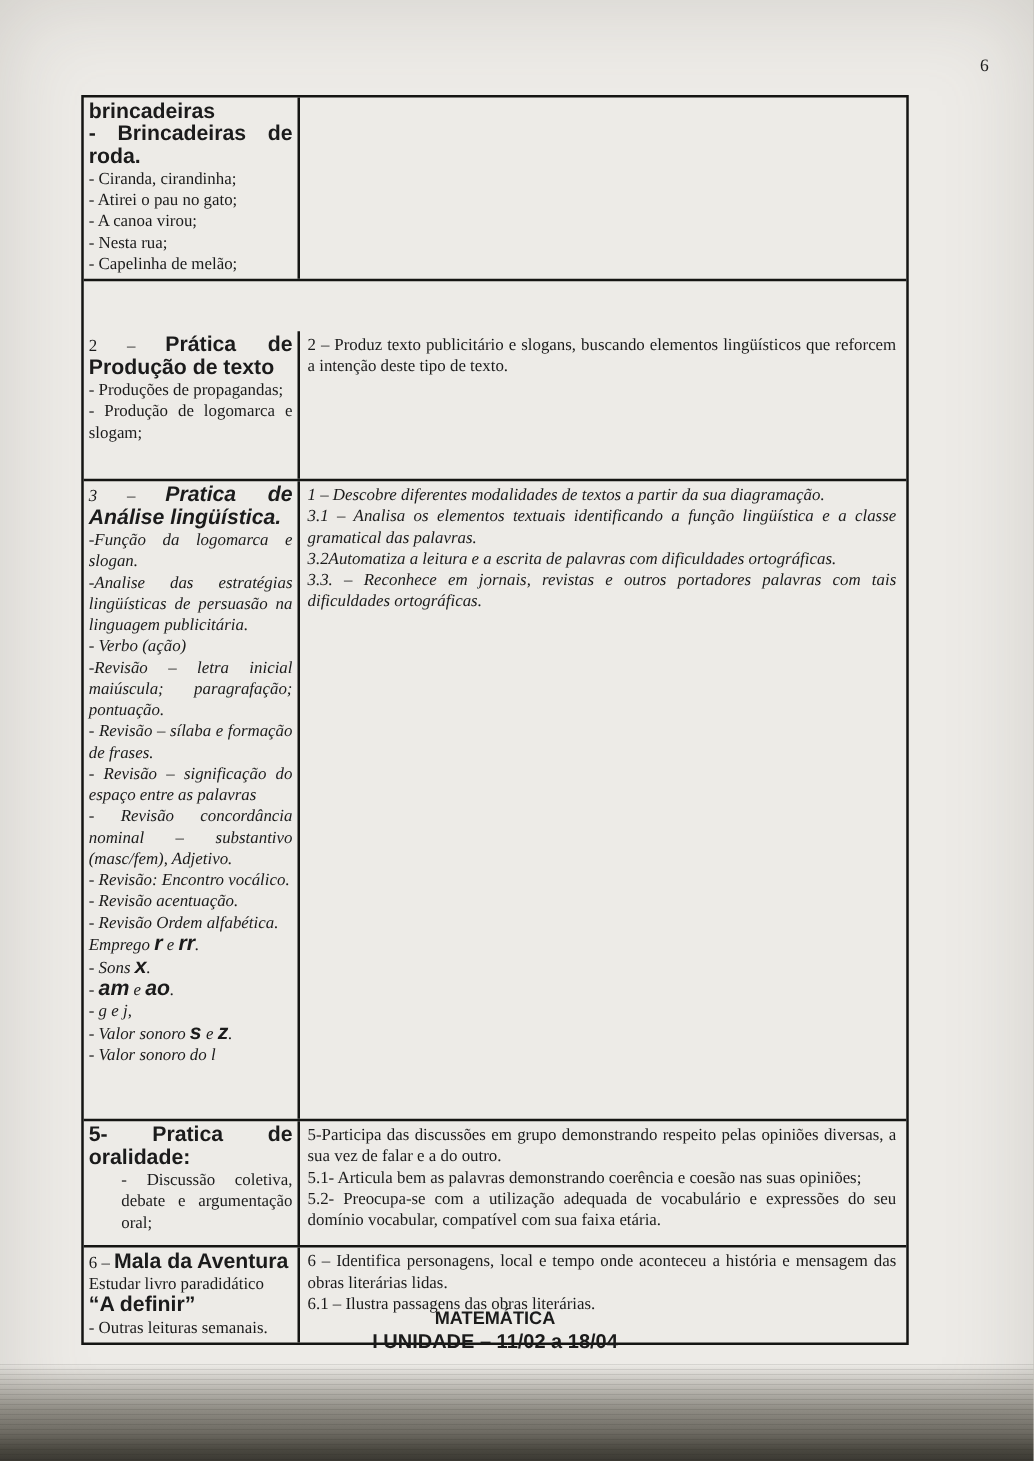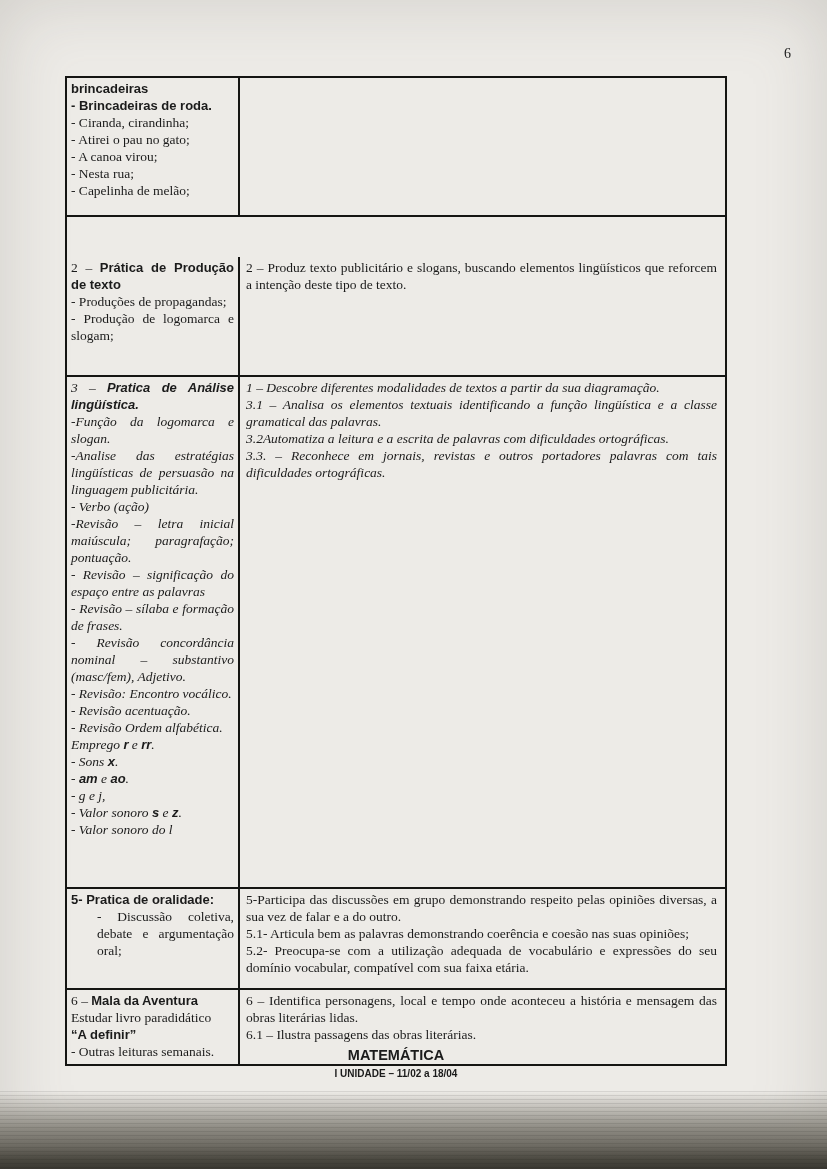--- a/index.html
+++ b/index.html
@@ -53,32 +53,32 @@
   .cell.right{
     flex:1 1 auto;
     padding-left:6px;
     padding-right:8px;
   }
   .par{margin:0;}
   .par.indent{padding-left:26px;}
   .bold-sans{
     font-family:"Liberation Sans", sans-serif;
     font-weight:bold;
-    font-size:13px;
+    font-size:17px;
   }
   .footer{
     position:absolute;
     left:65px;top:1046px;
     width:662px;
     text-align:center;
     font-family:"Liberation Sans", sans-serif;
     font-weight:bold;
   }
   .footer-title{font-size:14.5px;line-height:19px;}
-  .footer-subtitle{font-size:10px;line-height:18px;}
+  .footer-subtitle{font-size:16px;line-height:18px;}
   .scan-artifact{
     position:absolute;
     left:0;right:0;bottom:0;height:78px;
     background:
       repeating-linear-gradient(180deg, rgba(20,20,18,0.10) 0 1px, rgba(20,20,18,0) 1px 4px),
       linear-gradient(180deg,
         rgba(160,158,150,0) 0%,
         rgba(158,155,147,0.55) 22%,
         #8d8a82 48%,
         #6e6b63 70%,
@@ -116,22 +116,22 @@
           <div class="par"><span>2 – Produz texto publicitário e slogans, buscando elementos lingüísticos que reforcem a intenção deste tipo de texto.</span></div>
         </div>
       </div>
       <div class="trow">
         <div class="cell left">
           <div class="par"><span>3 – </span><span class="bold-sans">Pratica de Análise lingüística.</span></div>
           <div class="par"><span>-Função da logomarca e slogan.</span></div>
           <div class="par"><span>-Analise das estratégias lingüísticas de persuasão na linguagem publicitária.</span></div>
           <div class="par"><span>- Verbo (ação)</span></div>
           <div class="par"><span>-Revisão – letra inicial maiúscula; paragrafação; pontuação.</span></div>
+          <div class="par"><span>- Revisão – sílaba e formação de frases.</span></div>
           <div class="par"><span>- Revisão – significação do espaço entre as palavras</span></div>
-          <div class="par"><span>- Revisão – sílaba e formação de frases.</span></div>
           <div class="par"><span>- Revisão concordância nominal – substantivo (masc/fem), Adjetivo.</span></div>
           <div class="par"><span>- Revisão: Encontro vocálico.</span></div>
           <div class="par"><span>- Revisão acentuação.</span></div>
           <div class="par"><span>- Revisão Ordem alfabética.</span></div>
           <div class="par"><span>Emprego </span><span class="bold-sans">r</span><span> e </span><span class="bold-sans">rr</span><span>.</span></div>
           <div class="par"><span>- Sons </span><span class="bold-sans">x</span><span>.</span></div>
           <div class="par"><span>- </span><span class="bold-sans">am</span><span> e </span><span class="bold-sans">ao</span><span>.</span></div>
           <div class="par"><span>- g e j,</span></div>
           <div class="par"><span>- Valor sonoro </span><span class="bold-sans">s</span><span> e </span><span class="bold-sans">z</span><span>.</span></div>
           <div class="par"><span>- Valor sonoro do l</span></div>

